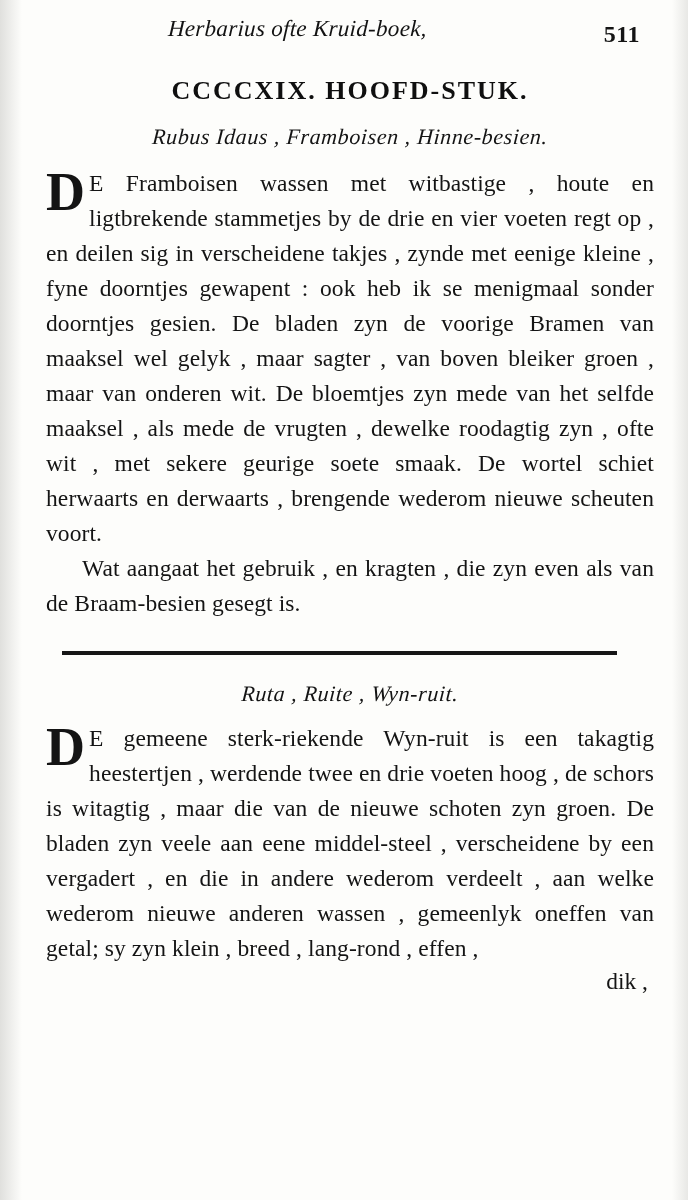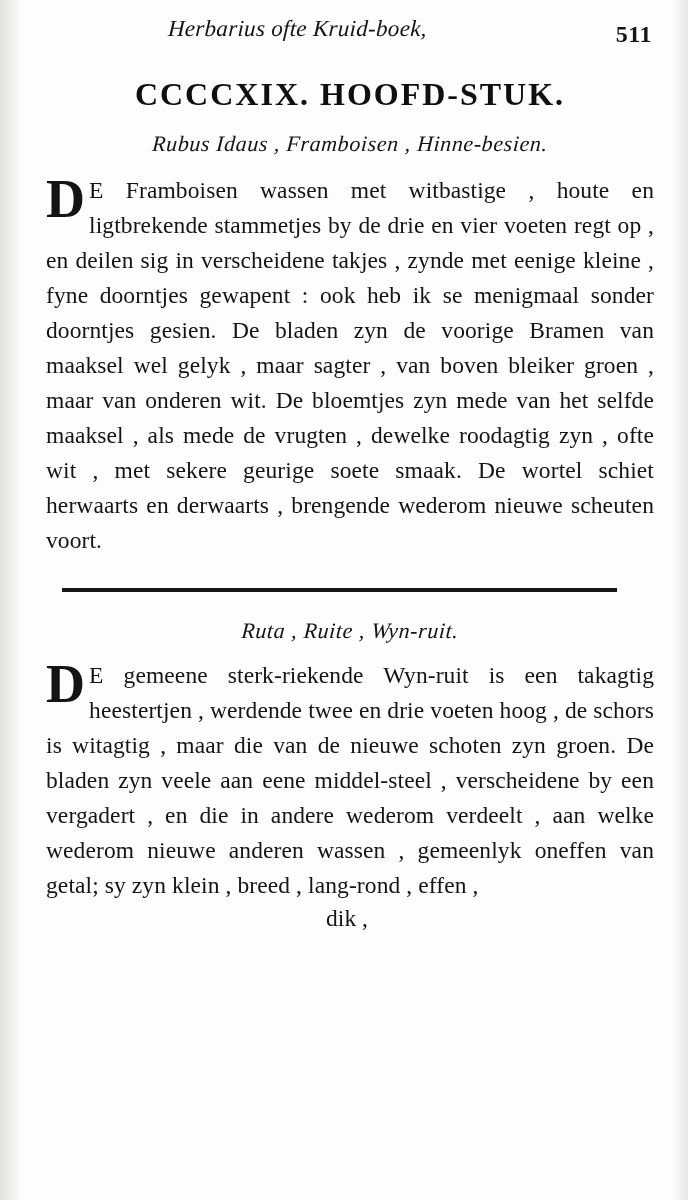--- a/index.html
+++ b/index.html
@@ -60,32 +60,32 @@
     font-family: "Liberation Serif", serif;
     font-style: italic;
     font-size: 23px;
     letter-spacing: 0.3px;
     color: #131313;
     white-space: nowrap;
     transform: skewX(-3deg);
   }
   .page-number {
     position: absolute;
-    right: 2px;
+    right: 14px;
     bottom: 2px;
     font-size: 24px;
     font-weight: bold;
     letter-spacing: 0.5px;
     font-family: "Liberation Serif", serif;
   }
 
   
   .chapter-title {
     text-align: center;
-    font-size: 32px;
+    font-size: 26px;
     font-weight: bold;
     letter-spacing: 2.0px;
     margin: 26px 0 0 0;
     font-family: "Liberation Serif", serif;
     color: #0f0f0f;
   }
   .chapter-subtitle {
     text-align: center;
     font-style: italic;
     font-size: 22px;
@@ -126,21 +126,21 @@
 
   
   .rule {
     width: 555px;
     height: 4px;
     background: #161616;
     margin: 30px auto 26px 16px;
   }
 
   .tail-word {
-    text-align: center;
+    text-align: right;
     font-size: 23.5px;
     margin-top: 2px;
     padding-right: 6px;
   }
 
   .sec2 .body-block { margin-top: 14px; }
 </style>
 </head>
 <body>
 
@@ -153,20 +153,21 @@
     </div>
 
     <div class="section sec1">
       <div class="chapter-title">CCCCXIX. HOOFD-STUK.</div>
       <div class="chapter-subtitle">Rubus Idaus , Framboisen , Hinne-besien.</div>
 
       <div class="body-block">
         <p class="para dropcap-para">
           <span class="dropcap">D</span><span>E Framboisen wassen met witbastige , houte en ligtbrekende stammetjes by de drie en vier voeten regt op , en deilen sig in verscheidene takjes , zynde met eenige kleine , fyne doorntjes gewapent : ook heb ik se menigmaal sonder doorntjes gesien. De bladen zyn de voorige Bramen van maaksel wel gelyk , maar sagter , van boven bleiker groen , maar van onderen wit. De bloemtjes zyn mede van het selfde maaksel , als mede de vrugten , dewelke roodagtig zyn , ofte wit , met sekere geurige soete smaak. De wortel schiet herwaarts en derwaarts , brengende wederom nieuwe scheuten voort.</span>
         </p>
+        <p class="para">Wat aangaat het gebruik , en kragten , die zyn even als van de Braam-besien gesegt is.</p>
       </div>
     </div>
 
     <div class="rule"></div>
 
     <div class="section sec2">
       <div class="chapter-subtitle">Ruta , Ruite , Wyn-ruit.</div>
 
       <div class="body-block">
         <p class="para dropcap-para">

